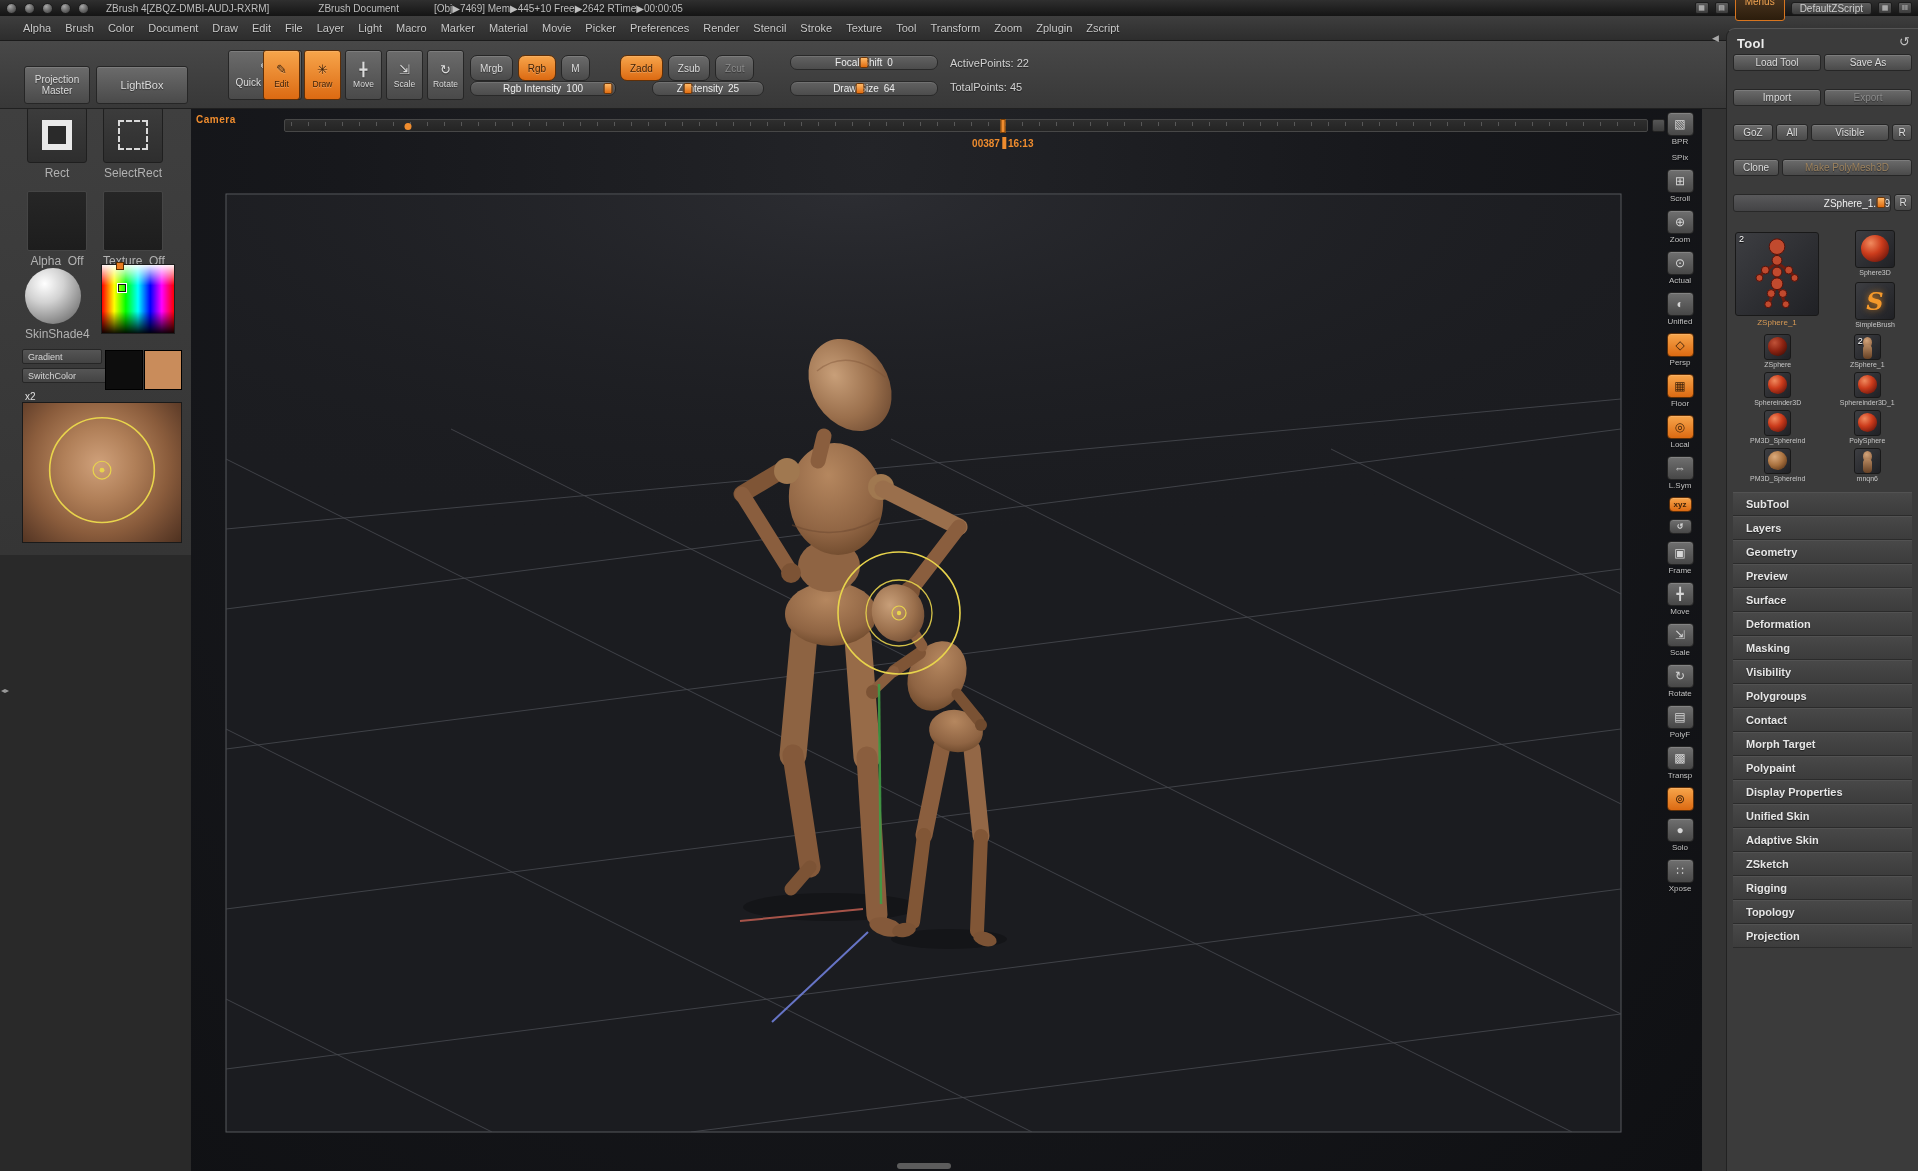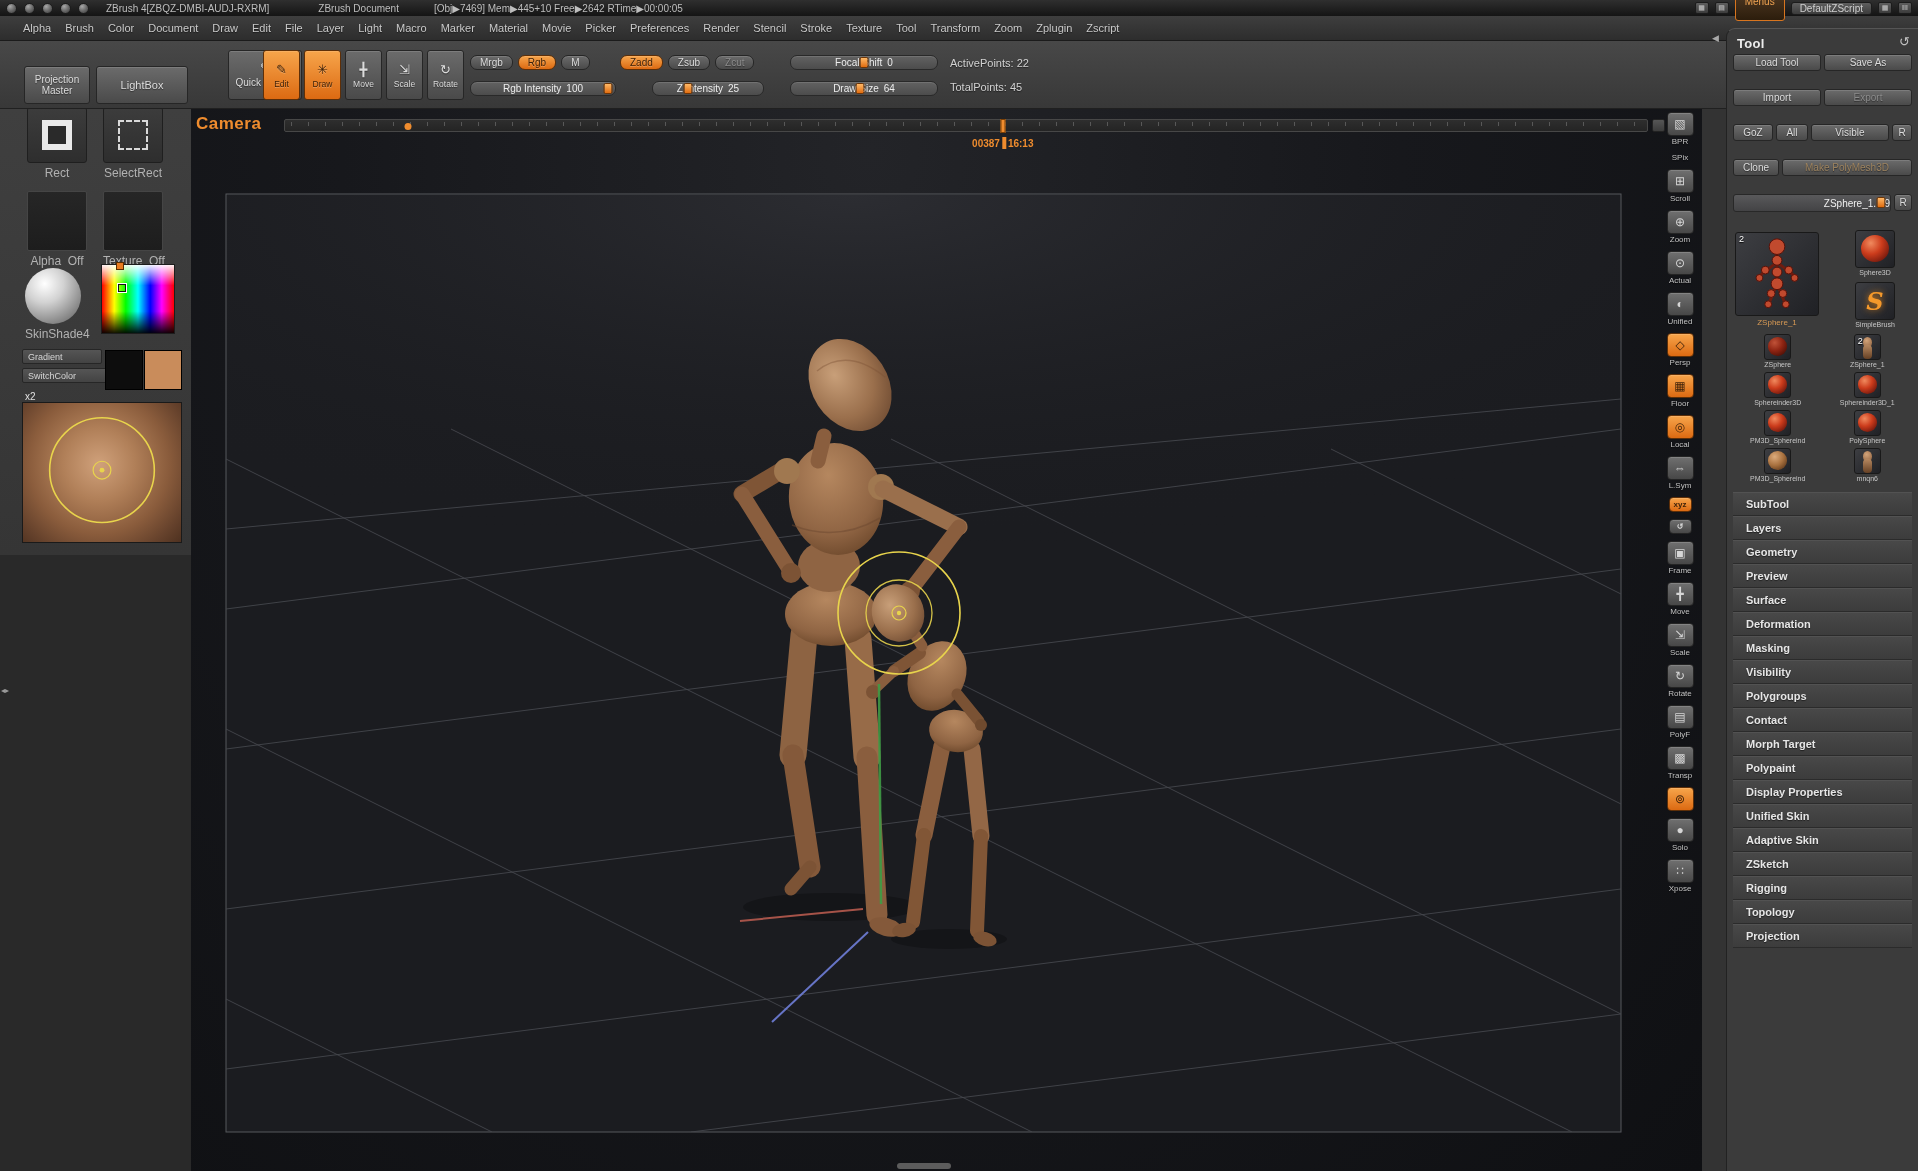--- a/index.html
+++ b/index.html
@@ -27,21 +27,21 @@
 .pm-btn{position:absolute;left:24px;top:25px;width:66px;height:38px;font-size:10px;line-height:1.15;padding:2px}
 .lb-btn{position:absolute;left:96px;top:25px;width:92px;height:38px;font-size:11px}
 .qs-btn{position:absolute;left:228px;top:9px;width:74px;height:50px;flex-direction:column;font-size:10px;line-height:1.1;gap:1px}
 .qs-icon{font-size:12px;color:#e6e6e6}
 .mode-row{position:absolute;left:263px;top:9px;display:flex;gap:4px}
 .mode-btn{width:37px;height:50px;flex-direction:column;gap:2px}
 .mode-icon{font-size:13px}
 .mode-label{font-size:8.5px}
 .paint-row{position:absolute;left:470px;top:14px;display:flex;gap:5px}
 .sculpt-row{position:absolute;left:620px;top:14px;display:flex;gap:5px}
-.flat-btn{height:15px;padding:0 9px;font-size:10px;border-radius:7px}
+.flat-btn{height:26px;padding:0 9px;font-size:10px;border-radius:7px}
 .shelf-slider{position:absolute;height:15px;border-radius:7px;background:linear-gradient(#626262,#4c4c4c);border:1px solid #292929;color:#ededed;font-size:10px;display:flex;align-items:center;justify-content:center;gap:5px;box-shadow:inset 0 1px 0 rgba(255,255,255,.1)}
 .slider-handle{position:absolute;top:1px;width:9px;height:11px;border-radius:2px;background:linear-gradient(#ffb967,#e06c10);border:1px solid #6e3404;transform:translateX(-50%)}
 .points-text{position:absolute;font-size:11px;color:#d2d2d2;white-space:nowrap;text-shadow:0 1px 1px rgba(0,0,0,.5)}
 
 
 .left-bg{position:absolute;left:0;top:109px;width:191px;height:446px;background:linear-gradient(#3f3f3f,#353535);z-index:5}
 .left-lower{position:absolute;left:0;top:555px;width:191px;bottom:0;background:#292929;z-index:4}
 .tool-sq{position:absolute;width:60px;height:56px;background:linear-gradient(#3c3c3c,#2e2e2e);border:1px solid #1f1f1f;border-radius:3px;display:flex;align-items:center;justify-content:center;z-index:6}
 .rect-glyph{width:30px;height:30px;border:6px solid #e9e9e9;background:#2a2a2a}
 .selrect-glyph{width:30px;height:30px;border:2px dashed #d9d9d9}
@@ -52,21 +52,21 @@
 .picker-marker{position:absolute;left:22%;top:28%;width:8px;height:8px;border:1px solid #111;box-shadow:0 0 0 1px #fff}
 .picker-top{position:absolute;left:14px;top:-3px;width:8px;height:8px;background:#e87b1e;border:1px solid #5a2e00}
 .txt-btn{position:absolute;height:15px;font-size:9px;color:#d6d6d6;background:linear-gradient(#555,#434343);border:1px solid #262626;border-radius:2px;display:flex;align-items:center;padding-left:5px;z-index:6}
 .swatch{position:absolute;width:38px;height:40px;border:1px solid #000;z-index:6}
 .preview{position:absolute;left:22px;top:402px;width:160px;height:141px;z-index:6;border:1px solid #1a1a1a;background:radial-gradient(circle at 48% 44%,#d0a17b 0%,#b07f58 32%,#8a5c3c 62%,#66422c 84%,#4e3120 100%)}
 .preview svg{position:absolute;inset:0}
 
 
 .canvas{position:absolute;left:191px;top:109px;width:1511px;height:1062px;background:radial-gradient(ellipse at 45% 4%,#232428 0%,#17181c 45%,#0f1013 100%);z-index:1}
 .canvas svg.scene{position:absolute;inset:0;width:100%;height:100%}
-.cam-label{position:absolute;left:196px;top:114px;font-size:17px;font-weight:bold;color:#ef8c2e;z-index:10;letter-spacing:.5px}
+.cam-label{position:absolute;left:196px;top:114px;font-size:10px;font-weight:bold;color:#ef8c2e;z-index:10;letter-spacing:.5px}
 .tl-track{position:absolute;left:284px;top:119px;width:1364px;height:13px;background:linear-gradient(#2e2e2e,#242424);border:1px solid #474747;border-radius:2px;z-index:10}
 .tl-track::before{content:"";position:absolute;left:6px;right:6px;top:2px;height:4px;background:repeating-linear-gradient(90deg,#585858 0 1px,transparent 1px 17px)}
 .tl-dot{position:absolute;top:3px;width:7px;height:7px;border-radius:50%;background:#ef8c2e;transform:translateX(-50%)}
 .tl-marker{position:absolute;top:-1px;width:5px;height:14px;background:#ef8c2e;border:1px solid #7c4005;transform:translateX(-50%)}
 .tl-endcap{position:absolute;left:1652px;top:119px;width:13px;height:13px;background:linear-gradient(#565656,#3c3c3c);border:1px solid #222;border-radius:2px;z-index:10}
 .tl-code{position:absolute;top:17px;transform:translateX(-50%);display:flex;align-items:center;gap:2px;font-size:10px;font-weight:bold;color:#ef8c2e;z-index:10}
 .tl-code .bar{width:4px;height:12px;background:#ef8c2e}
 .bottom-scroll{position:absolute;left:897px;top:1163px;width:54px;height:6px;background:#5c5c5c;border-radius:3px;z-index:12}
 .edge-handle{position:absolute;left:1px;top:686px;font-size:8px;color:#9a9a9a;z-index:12}
 

